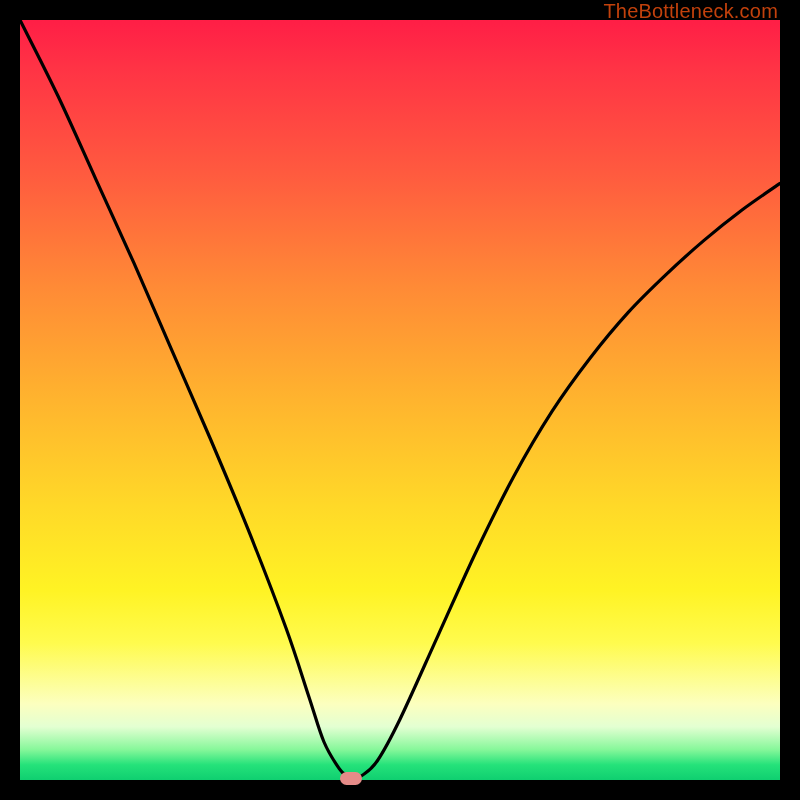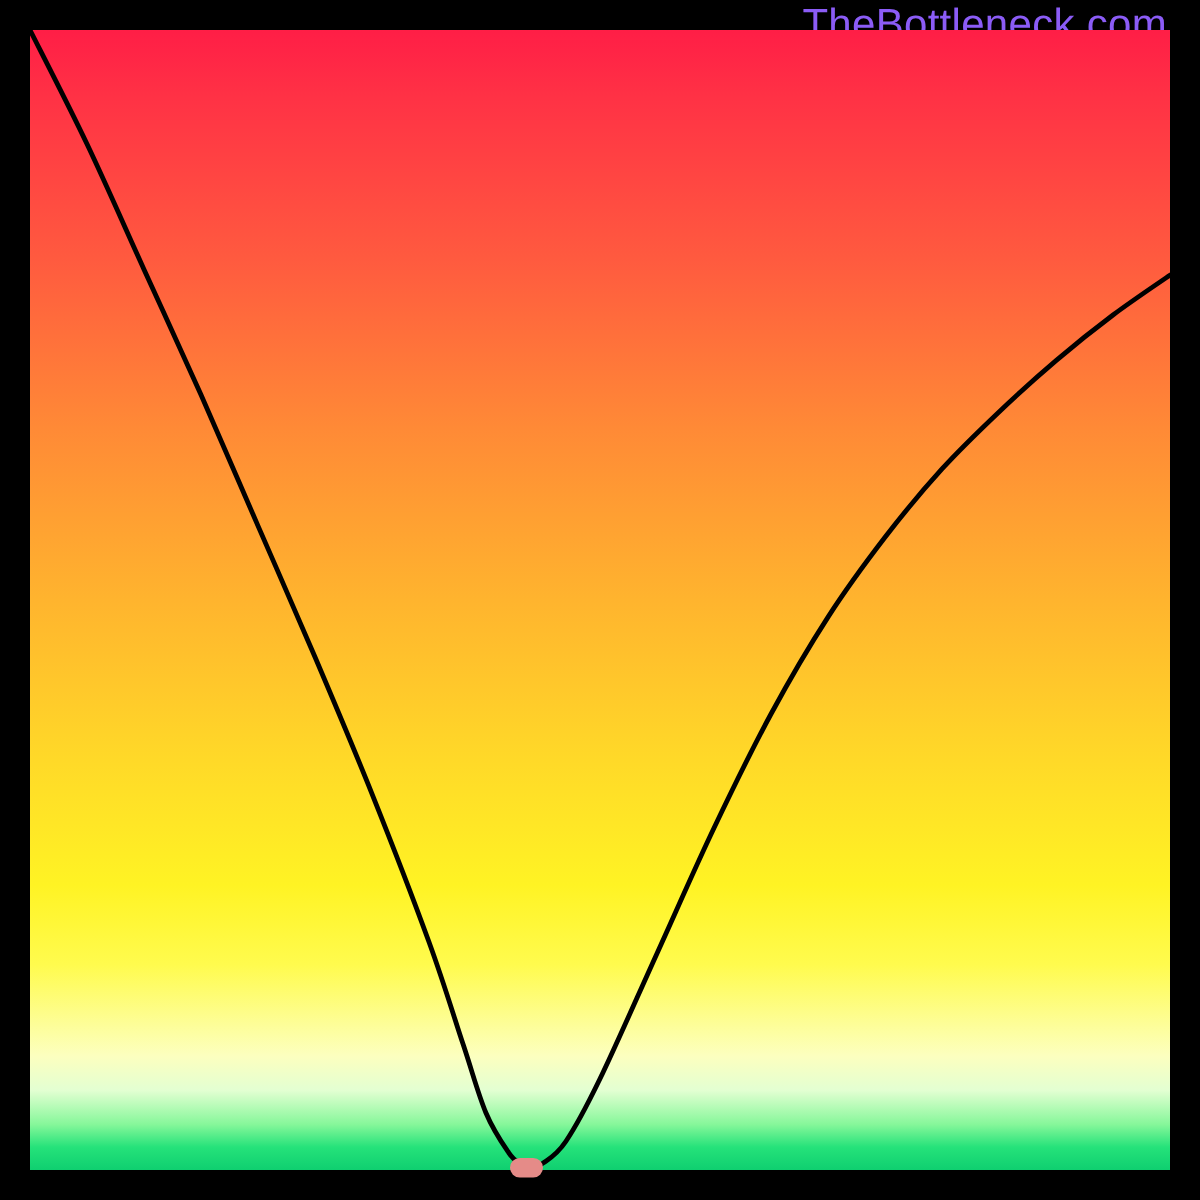--- a/index.html
+++ b/index.html
@@ -37,22 +37,22 @@
       #e3ffd2 93%,
       #86f79a 96%,
       #25e27a 98%,
       #0fcf70 100%
     );
   }
   .watermark {
     position: absolute;
     top: 0px;
     right: 22px;
-    color: #8b5cf6;
-    font-size: 28px;
+    color: #c2410c;
+    font-size: 20px;
     font-weight: 500;
     letter-spacing: 0.2px;
     user-select: none;
   }
   svg.curve {
     position: absolute;
     left: 0;
     top: 0;
     width: 760px;
     height: 760px;

